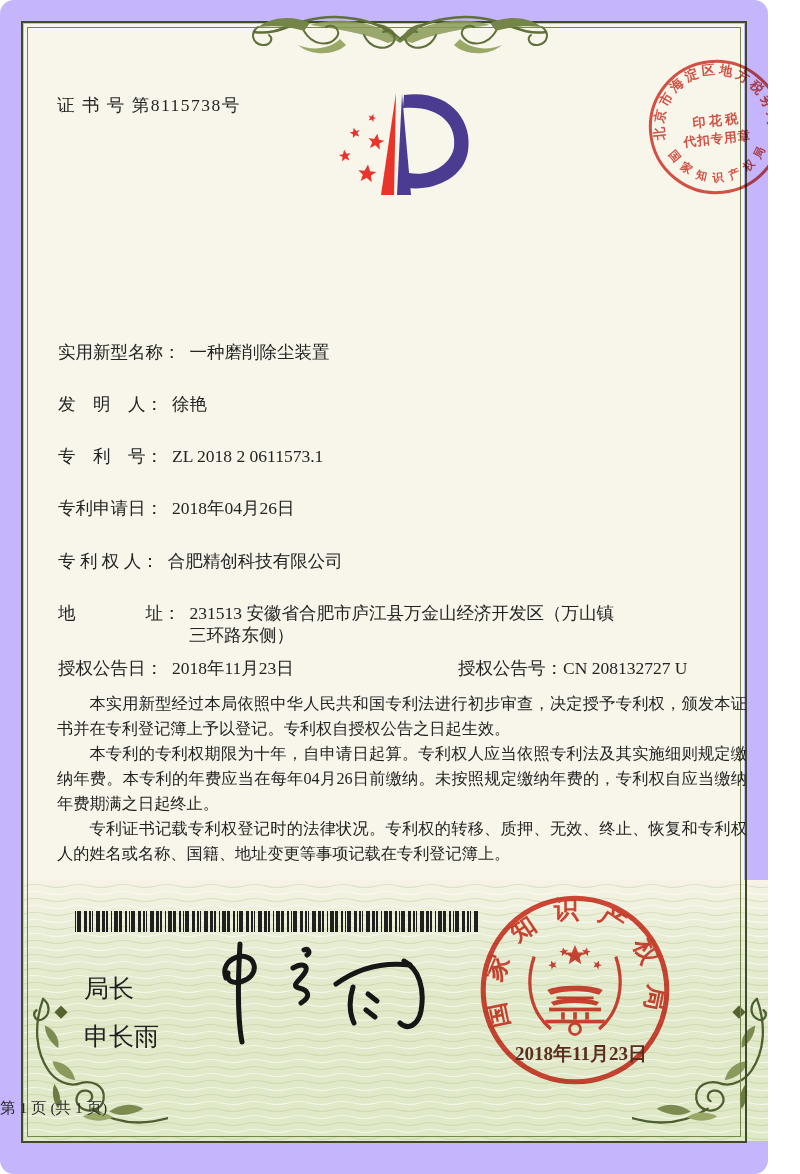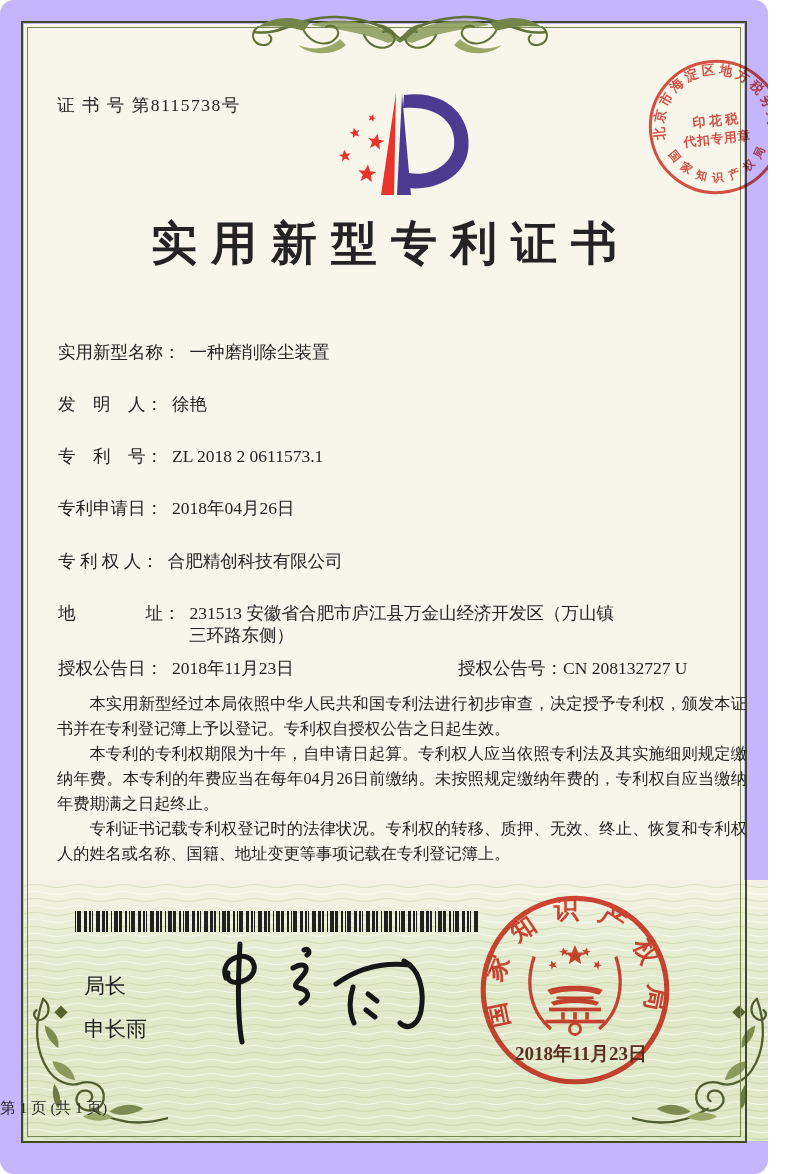--- a/index.html
+++ b/index.html
@@ -35,21 +35,21 @@
   .fvalue{margin-left:9px;font-family:Liberation Serif, serif;}
   .addr2{position:absolute;left:131px;top:22px;}
   .grant{position:absolute;left:400px;top:0;text-align:right;}
   
   .body-text{position:absolute;left:57px;top:692px;width:690px;z-index:5;}
   .body-text p{margin:0;text-indent:2em;font-size:16.2px;line-height:25px;text-align:justify;}
   
   .barcode{position:absolute;left:51px;top:31px;z-index:3;}
   
   .signer{position:absolute;left:84px;top:972px;z-index:5;
-          font-family:"Liberation Sans","DejaVu Sans",sans-serif;font-size:21px;font-weight:500;color:#1f1f1f;}
+          font-family:"Liberation Sans","DejaVu Sans",sans-serif;font-size:25px;font-weight:500;color:#1f1f1f;}
   .signer .name{margin-top:15px;}
   .signature{position:absolute;left:208px;top:938px;z-index:5;}
   .footer{position:absolute;left:0;top:1098px;width:100%;font-size:15.5px;color:#2b2b2b;z-index:5;}
 </style>
 </head>
 <body>
 
 <div class="page">
 
   <div class="paper-inner"></div>
@@ -247,21 +247,20 @@
     <text font-size="14" font-weight="bold" fill="#d5453a" letter-spacing="3.5">
       <textPath href="#taxArcTop" startOffset="50%" text-anchor="middle">北京市海淀区地方税务局</textPath>
     </text>
     <text font-size="12" font-weight="bold" fill="#d5453a" letter-spacing="7">
       <textPath href="#taxArcBot" startOffset="50%" text-anchor="middle">国家知识产权局</textPath>
     </text>
     <text x="0" y="-2" font-size="14" font-weight="bold" fill="#d5453a" text-anchor="middle">印 花 税</text>
     <text x="0" y="17" font-size="13.5" font-weight="bold" fill="#d5453a" text-anchor="middle" letter-spacing="1">代扣专用章</text>
   </svg>
 
-  <div class="title">实用新型专利证书</div>
 
   <div class="fields">
     <div class="field-row" style="top:0">
       <span class="flabel">实用新型名称：</span><span class="fvalue">一种磨削除尘装置</span>
     </div>
     <div class="field-row" style="top:52px">
       <span class="flabel">发　明　人：</span><span class="fvalue">徐艳</span>
     </div>
     <div class="field-row" style="top:104px">
       <span class="flabel">专　利　号：</span><span class="fvalue">ZL 2018 2 0611573.1</span>

